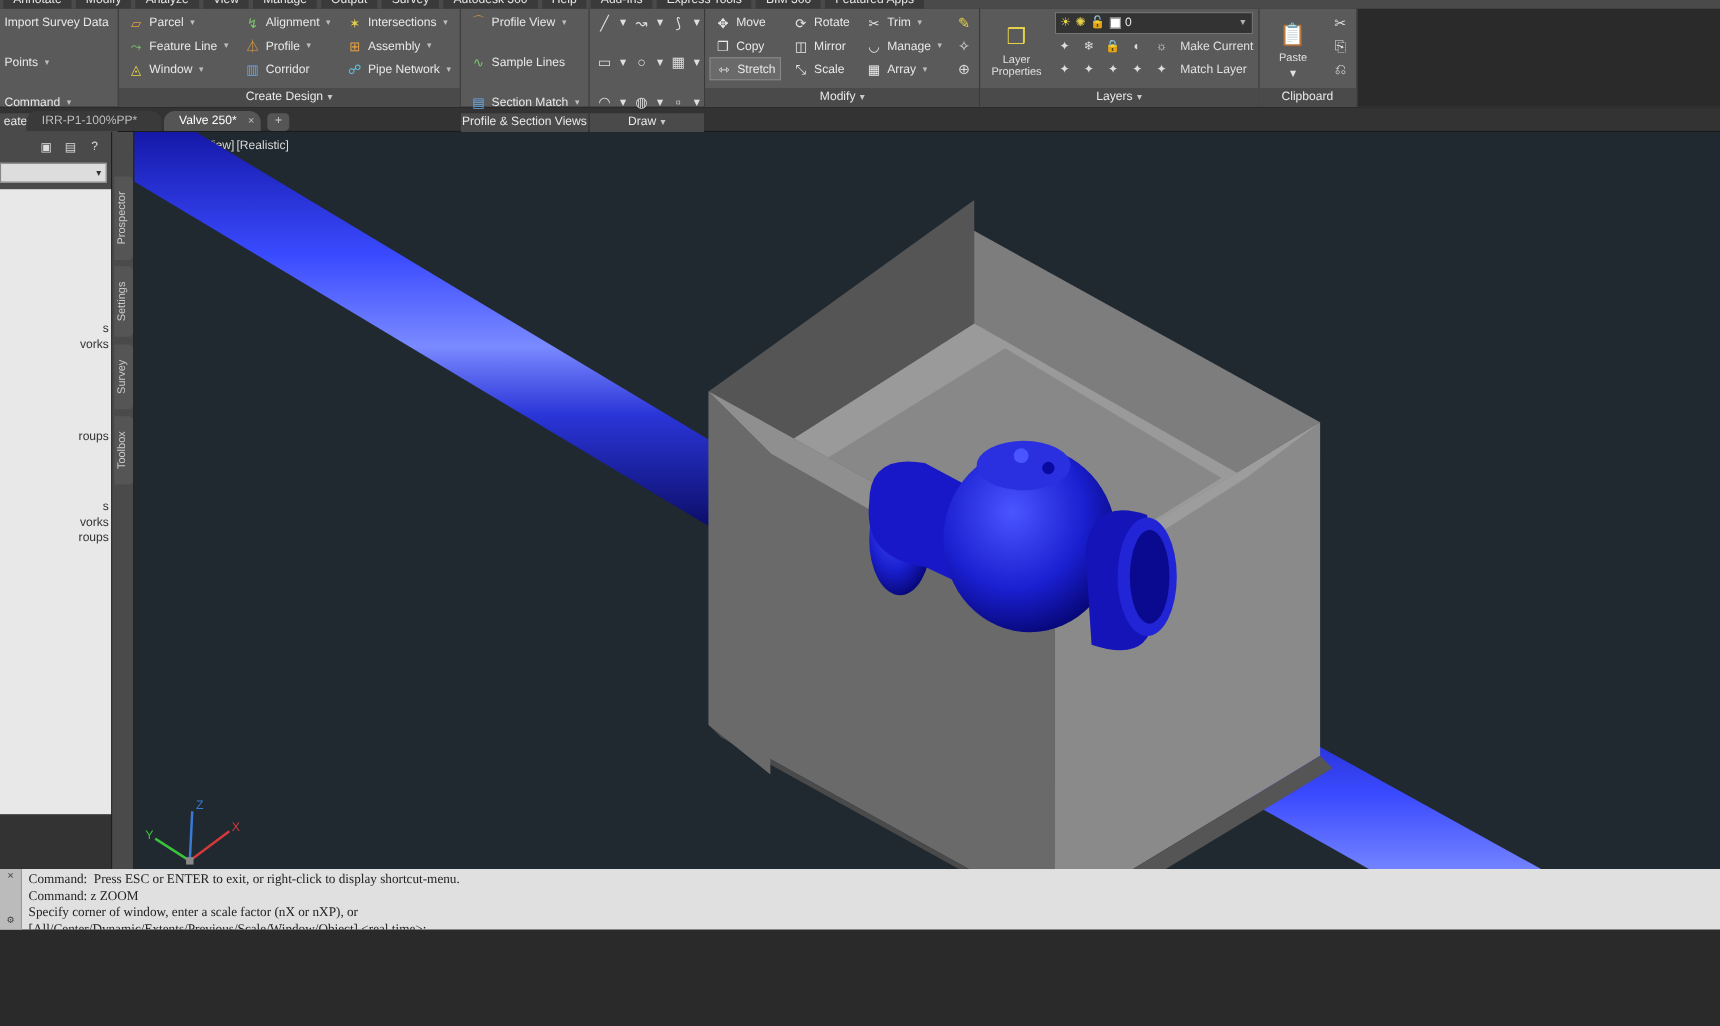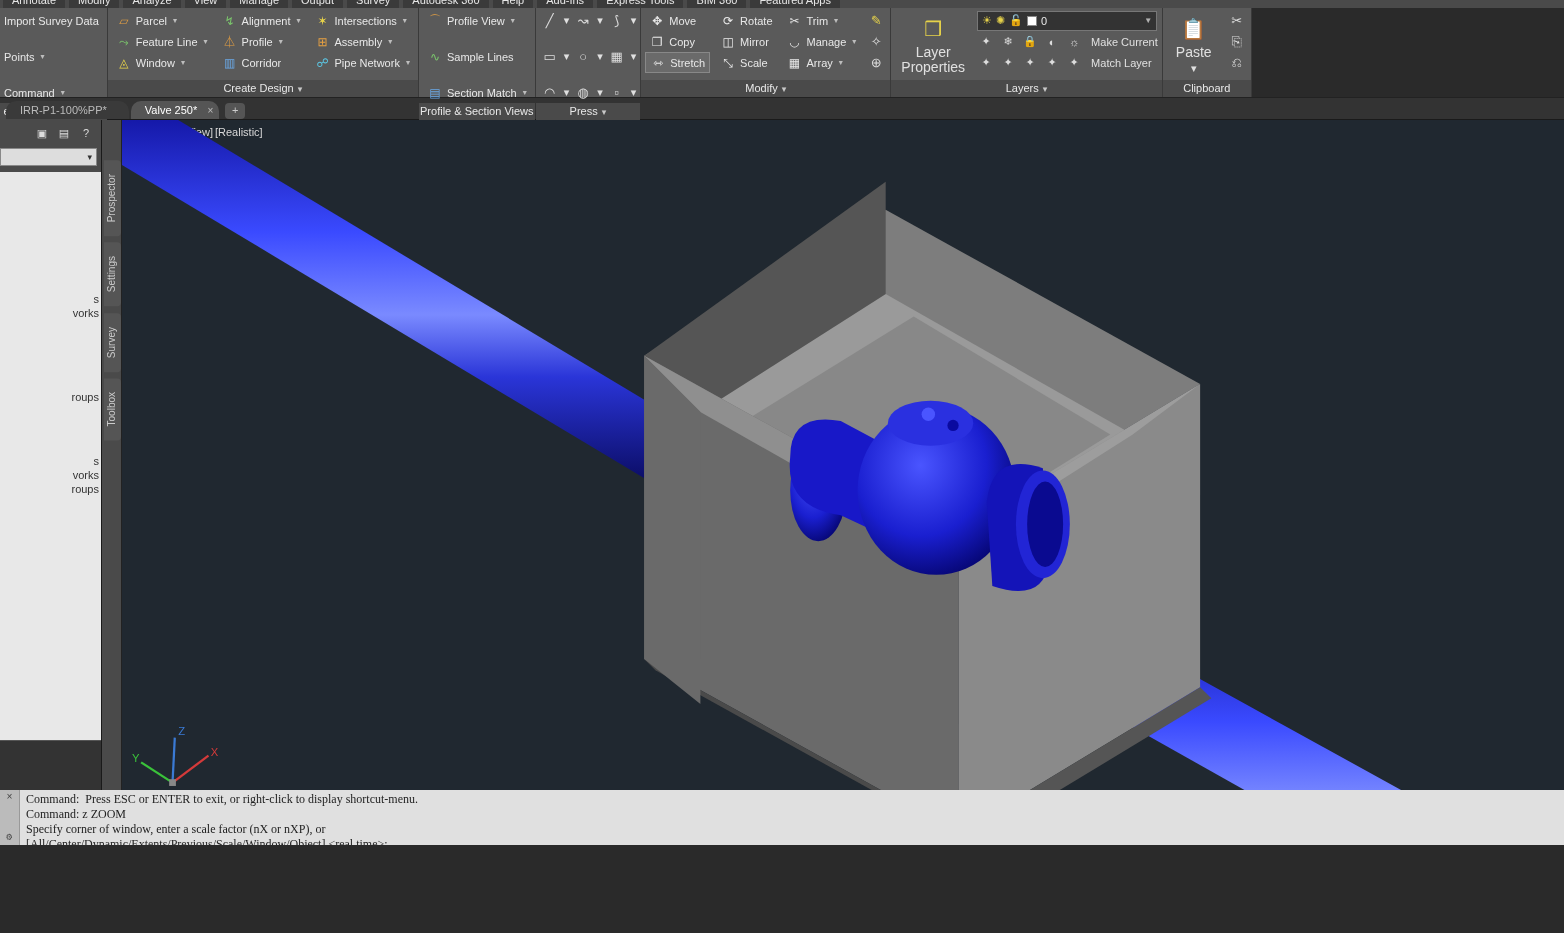--- a/index.html
+++ b/index.html
@@ -93,21 +93,21 @@
   padding: 2px 6px;
   min-width: 54px;
 }
 .bigbtn .bigico {
   width: 28px; height: 28px;
   display: flex;
   align-items: center;
   justify-content: center;
   font-size: 20px;
 }
-.bigbtn .lbl { font-size: 14px; text-align: center; line-height: 1.1; }
+.bigbtn .lbl { font-size: 10px; text-align: center; line-height: 1.1; }
 
 .col { display: flex; flex-direction: column; }
 
 .icorow { display: flex; gap: 4px; align-items: center; height: 21px; }
 .iconly {
   width: 20px; height: 20px;
   display: inline-flex;
   align-items: center;
   justify-content: center;
   font-size: 13px;
@@ -130,21 +130,21 @@
   width: 10px; height: 10px; background: #fff; border: 1px solid #888;
 }
 .layer-select .tri { margin-left: auto; font-size: 8px; opacity: .7; }
 
 
 .doctabs {
   height: 22px;
   background: #333;
   display: flex;
   align-items: flex-end;
-  padding-left: 6px;
+  padding-left: 24px;
   border-bottom: 1px solid #1a1a1a;
 }
 .doctab {
   padding: 3px 22px 3px 14px;
   border-radius: 10px 10px 0 0;
   font-size: 11px;
   color: #bbb;
   background: #3a3a3a;
   margin-right: 2px;
   position: relative;
@@ -442,21 +442,21 @@
       <div class="icorow">
         <span class="iconly">◠</span>
           <span class="drop">▾</span>
         <span class="iconly">◍</span>
           <span class="drop">▾</span>
         <span class="iconly">▫</span>
           <span class="drop">▾</span>
       </div>
     </div>
     <div class="panel-title">
-      <span>Press</span><span class="drop">▾</span>
+      <span>Draw</span><span class="drop">▾</span>
     </div>
   </div>
 
   <div class="ribbon-panel">
     <div class="panel-body cols">
       <div class="col">
         <div class="rbtn">
           <span class="ico">✥</span>
           <span>Move</span>
         </div>

